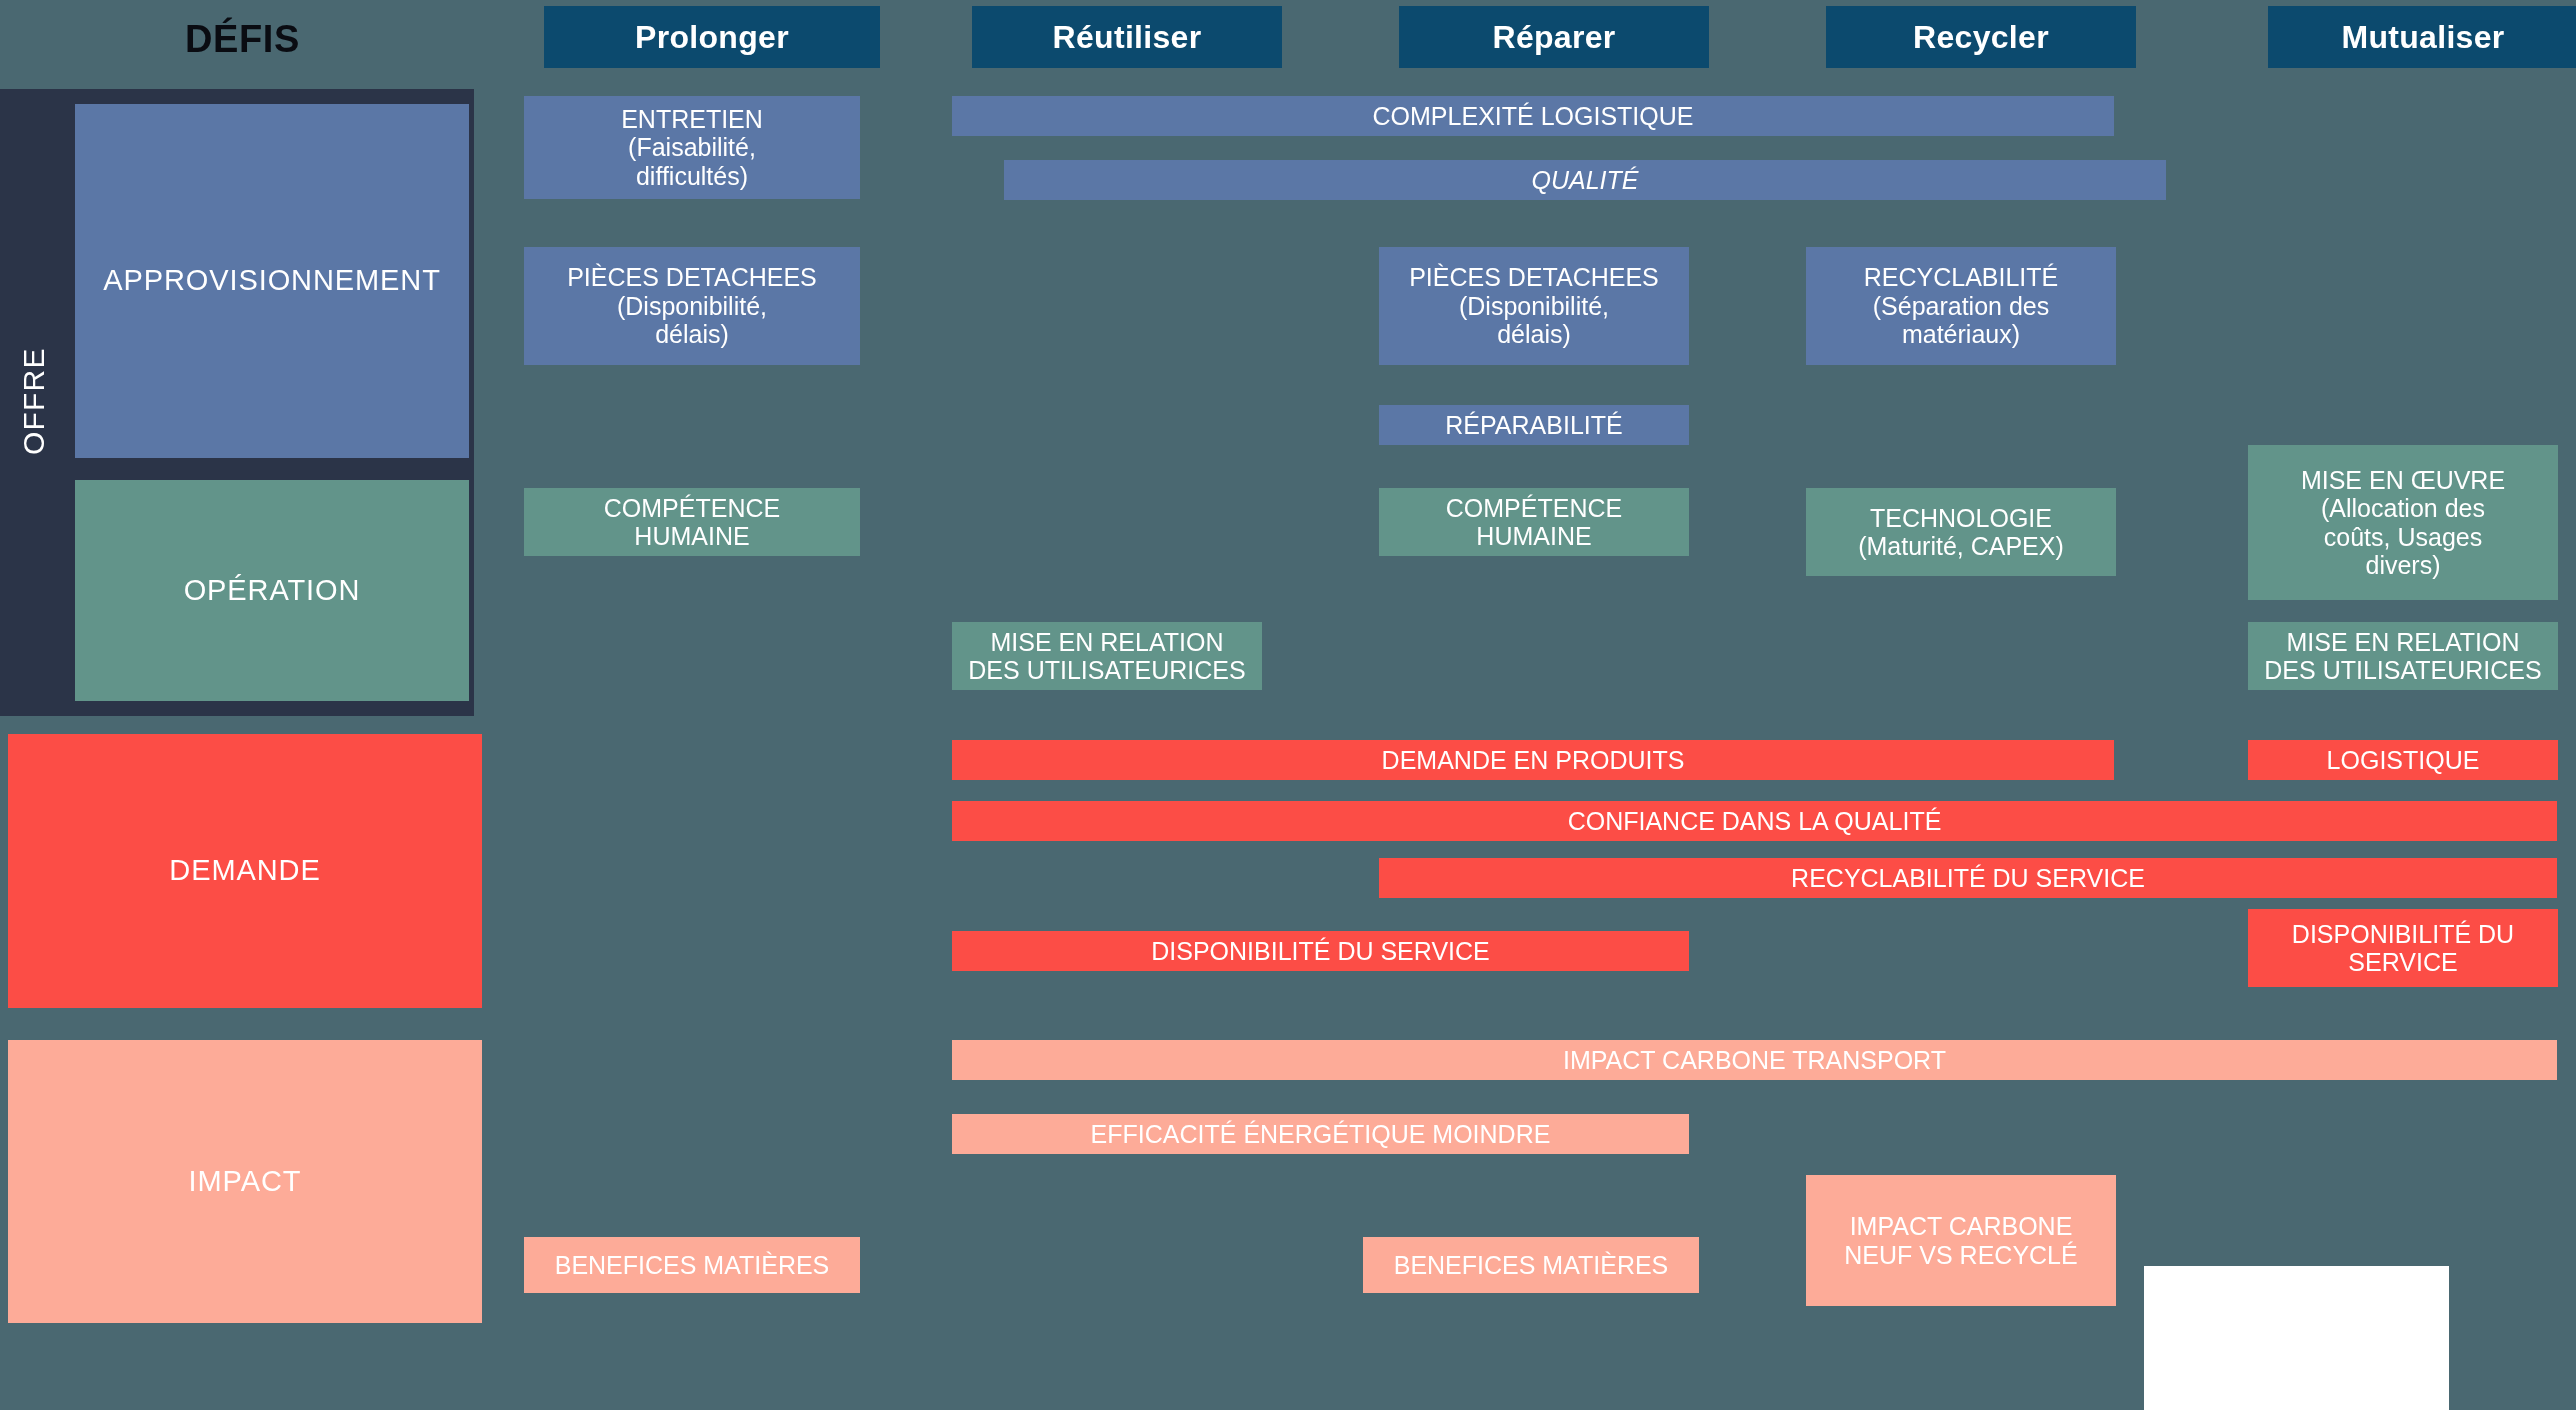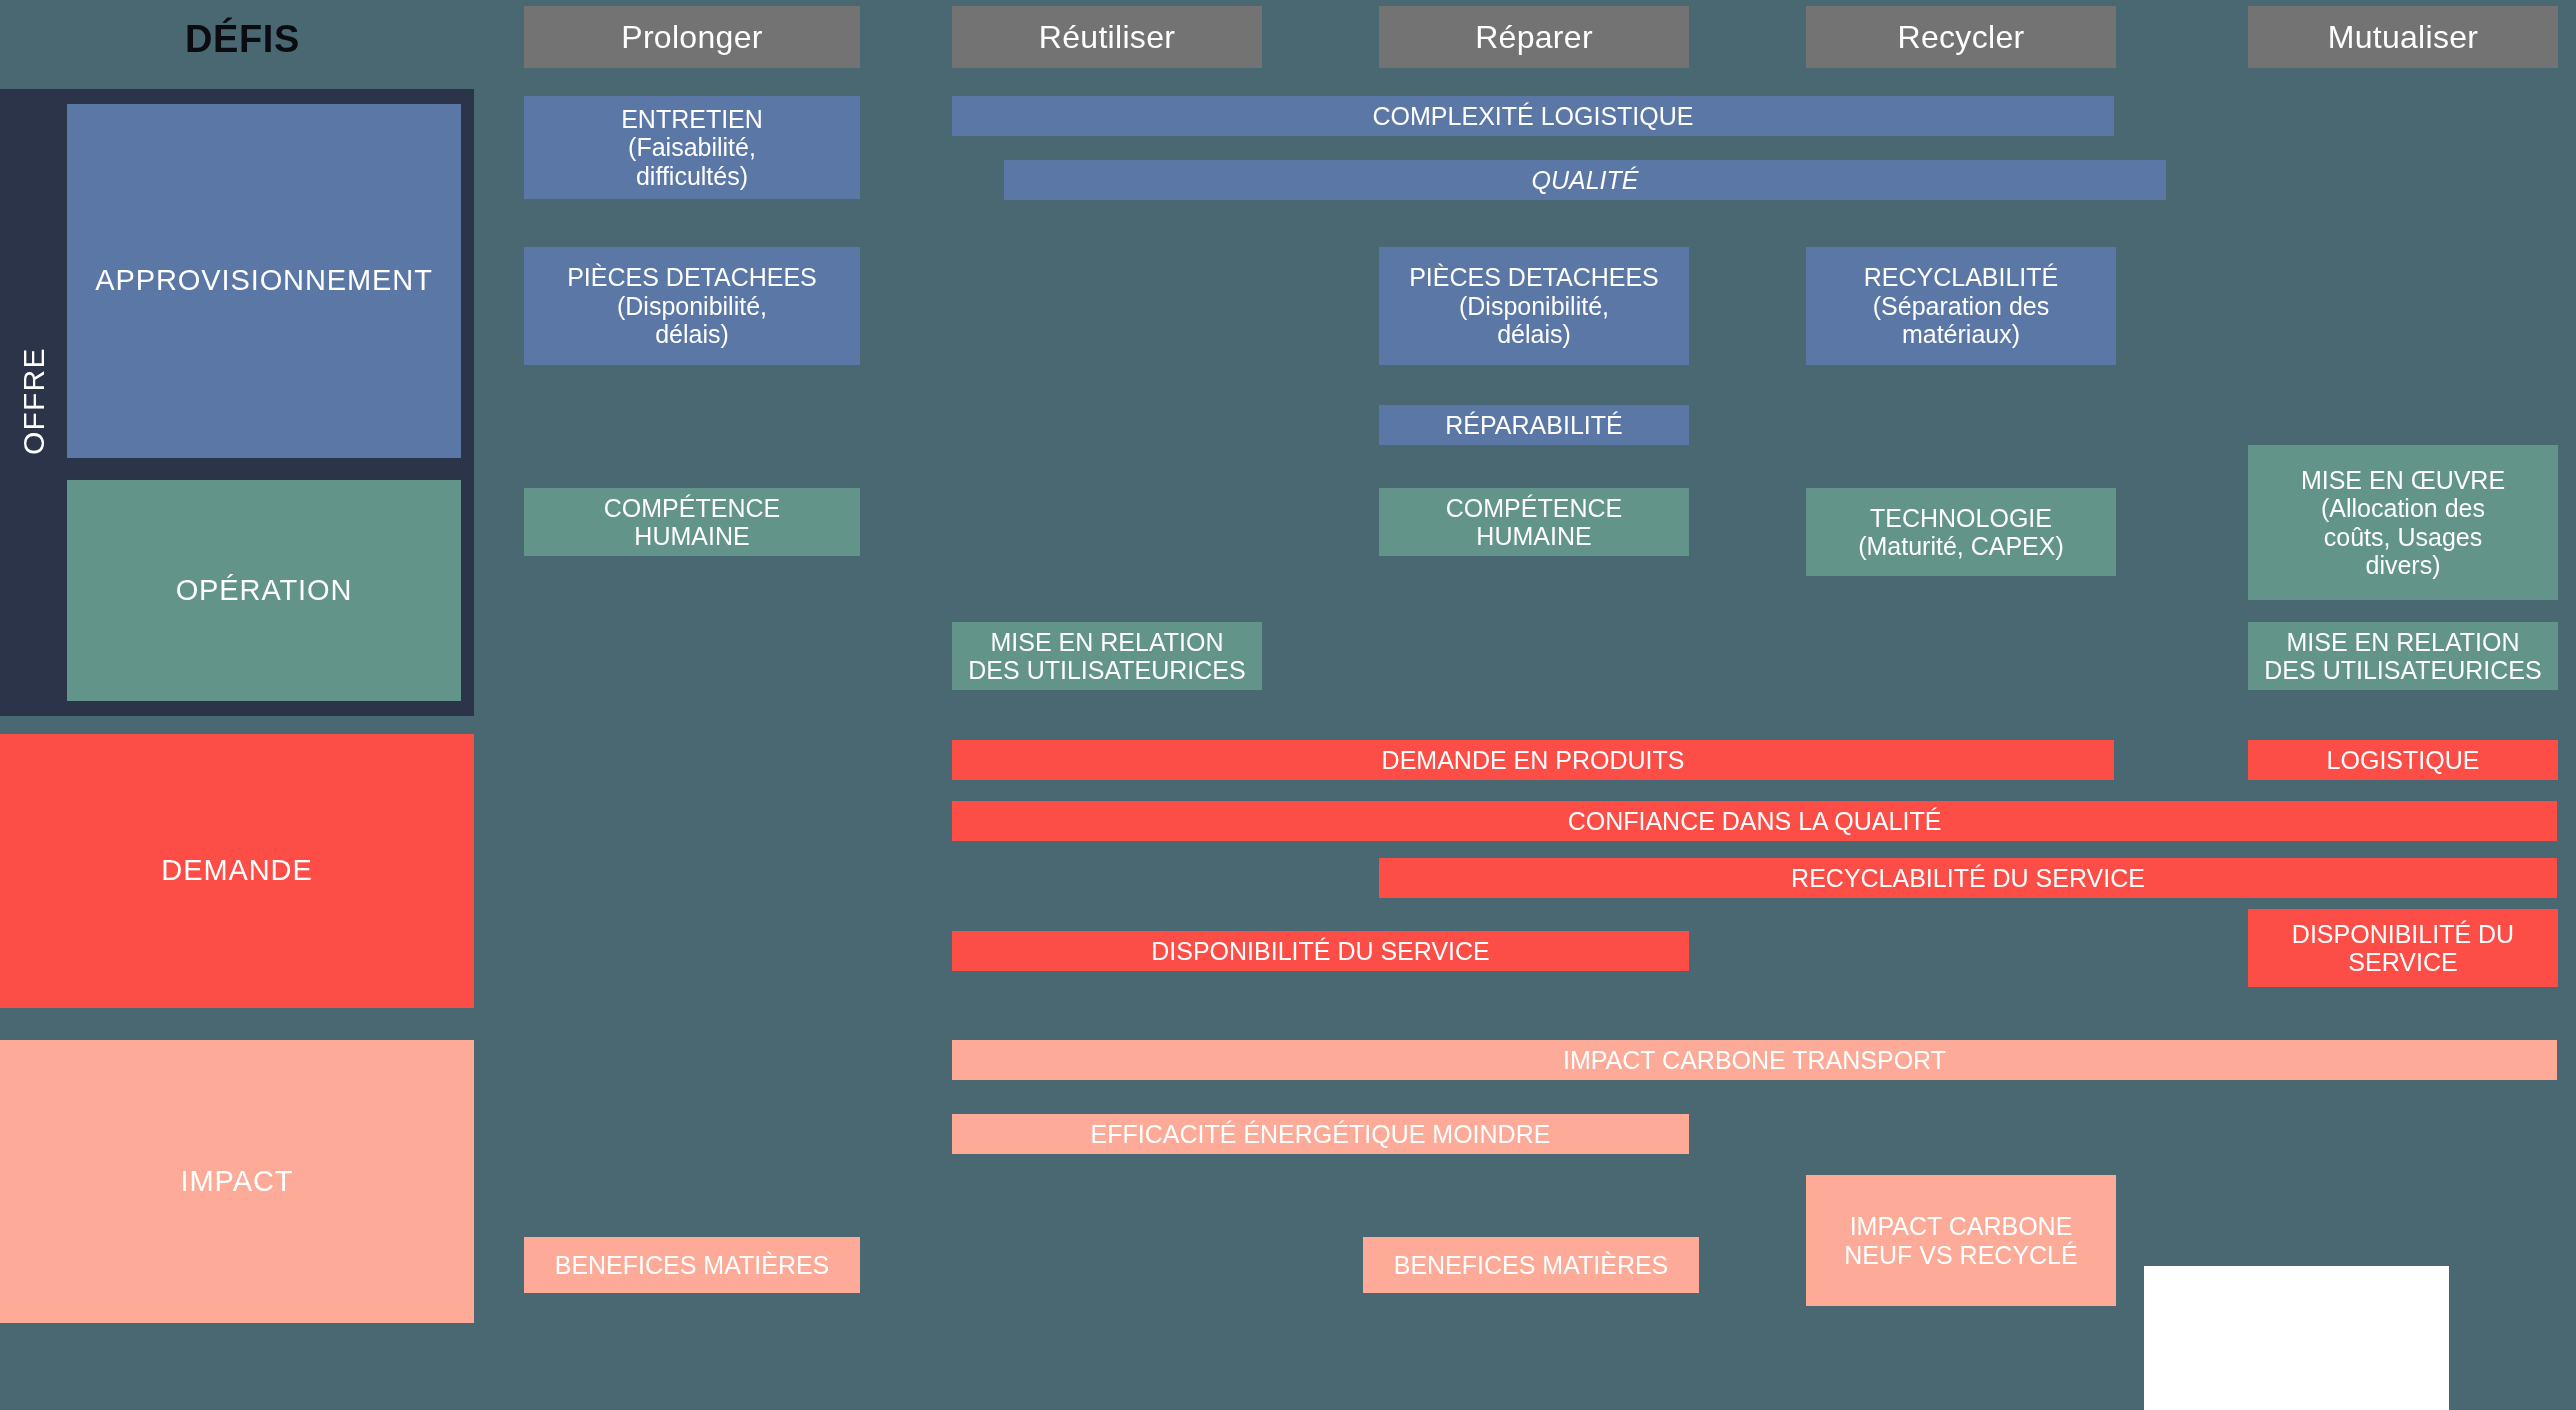--- a/index.html
+++ b/index.html
@@ -9,26 +9,27 @@
     font-family:"Liberation Sans", sans-serif;
     overflow:hidden;
     position:relative;
   }
   #canvas{position:absolute;left:0;top:0;width:2576px;height:1410px;}
 
   .abs{position:absolute;box-sizing:border-box;}
 
   
   .col-header{
-    background:#737373;
+    background:#0c4a6e;
     color:#ffffff;
-    font-weight:normal;
+    font-weight:bold;
     font-size:32px;
     display:flex;align-items:center;justify-content:center;
     letter-spacing:0.3px;
+    margin-left:20px;
   }
 
   
   .defis-title{
     color:#0a0c12;
     font-weight:bold;
     font-size:38px;
     display:flex;align-items:center;justify-content:center;
     letter-spacing:0.6px;
   }
@@ -42,21 +43,21 @@
   }
 
   
   .cell{
     display:flex;align-items:center;justify-content:center;
     text-align:center;color:#ffffff;
     font-size:25px;line-height:1.14;
     padding:20px 5px;
     white-space:pre-line;
   }
-  .cell.big{font-size:29px;letter-spacing:0.9px;}
+  .cell.big{font-size:29px;letter-spacing:0.9px;margin-left:8px;}
 
   .c-blue{background:#5b77a6;}
   .c-green{background:#62948a;}
   .c-red{background:#fc4d46;}
   .c-salmon{background:#fdab98;}
   .c-white{background:#ffffff;}
 </style>
 </head>
 <body>
 

